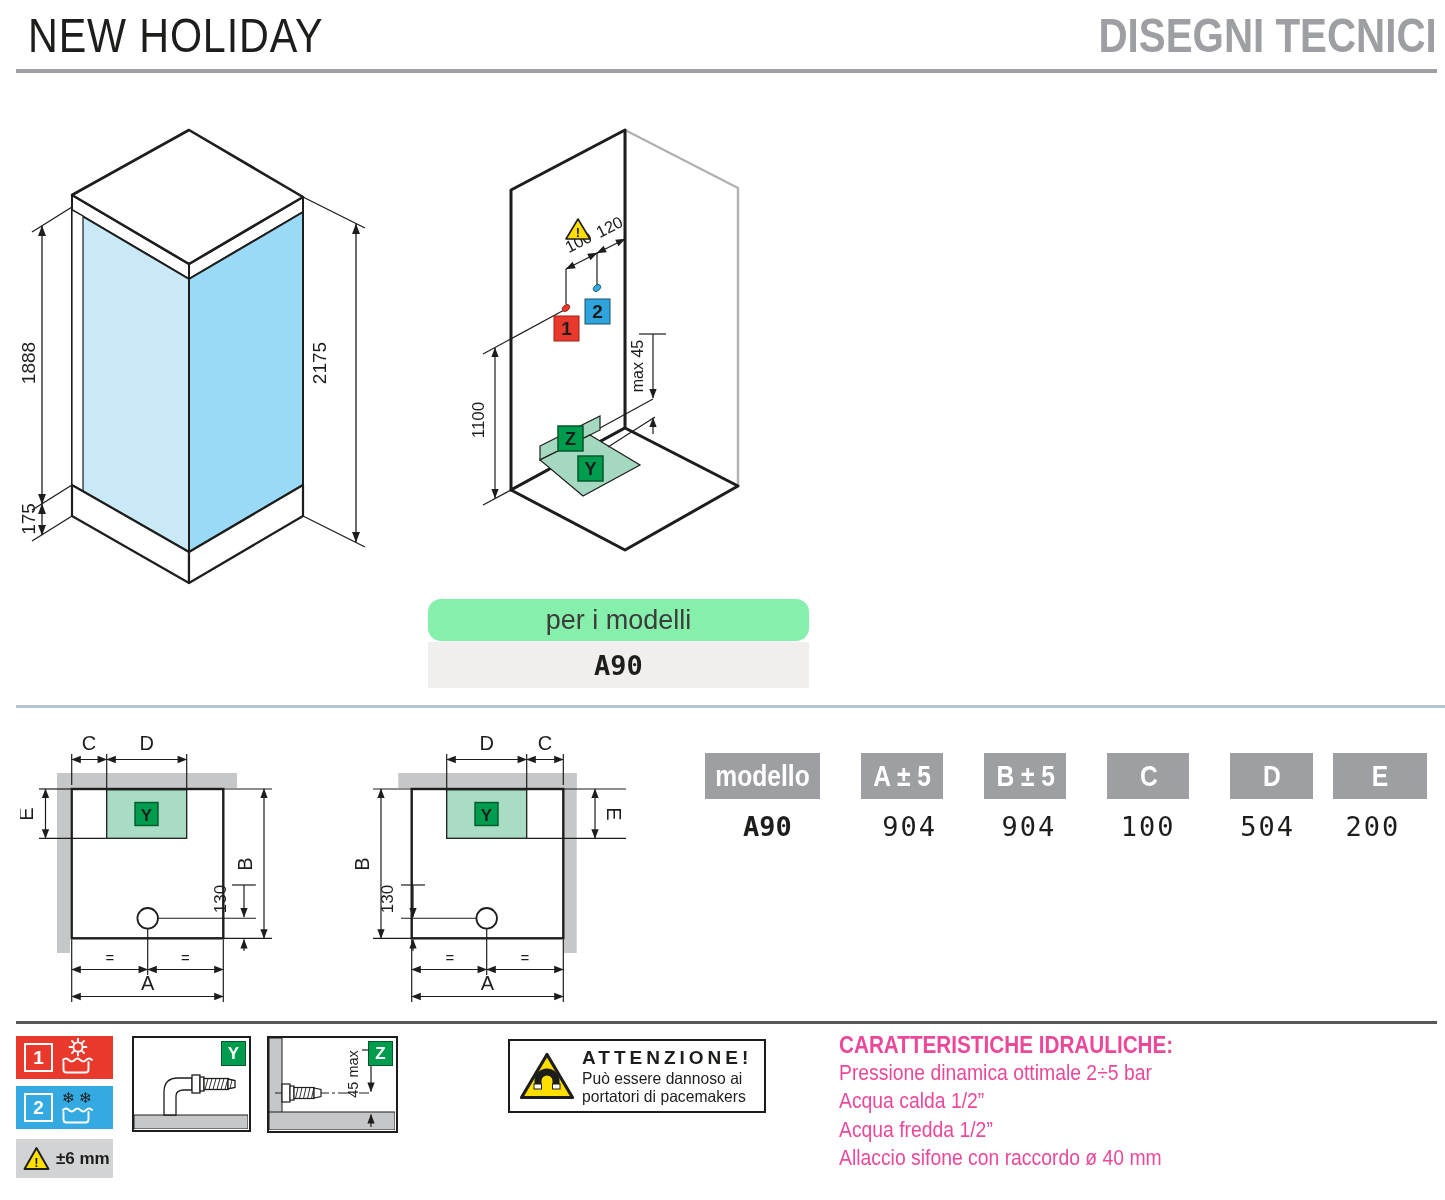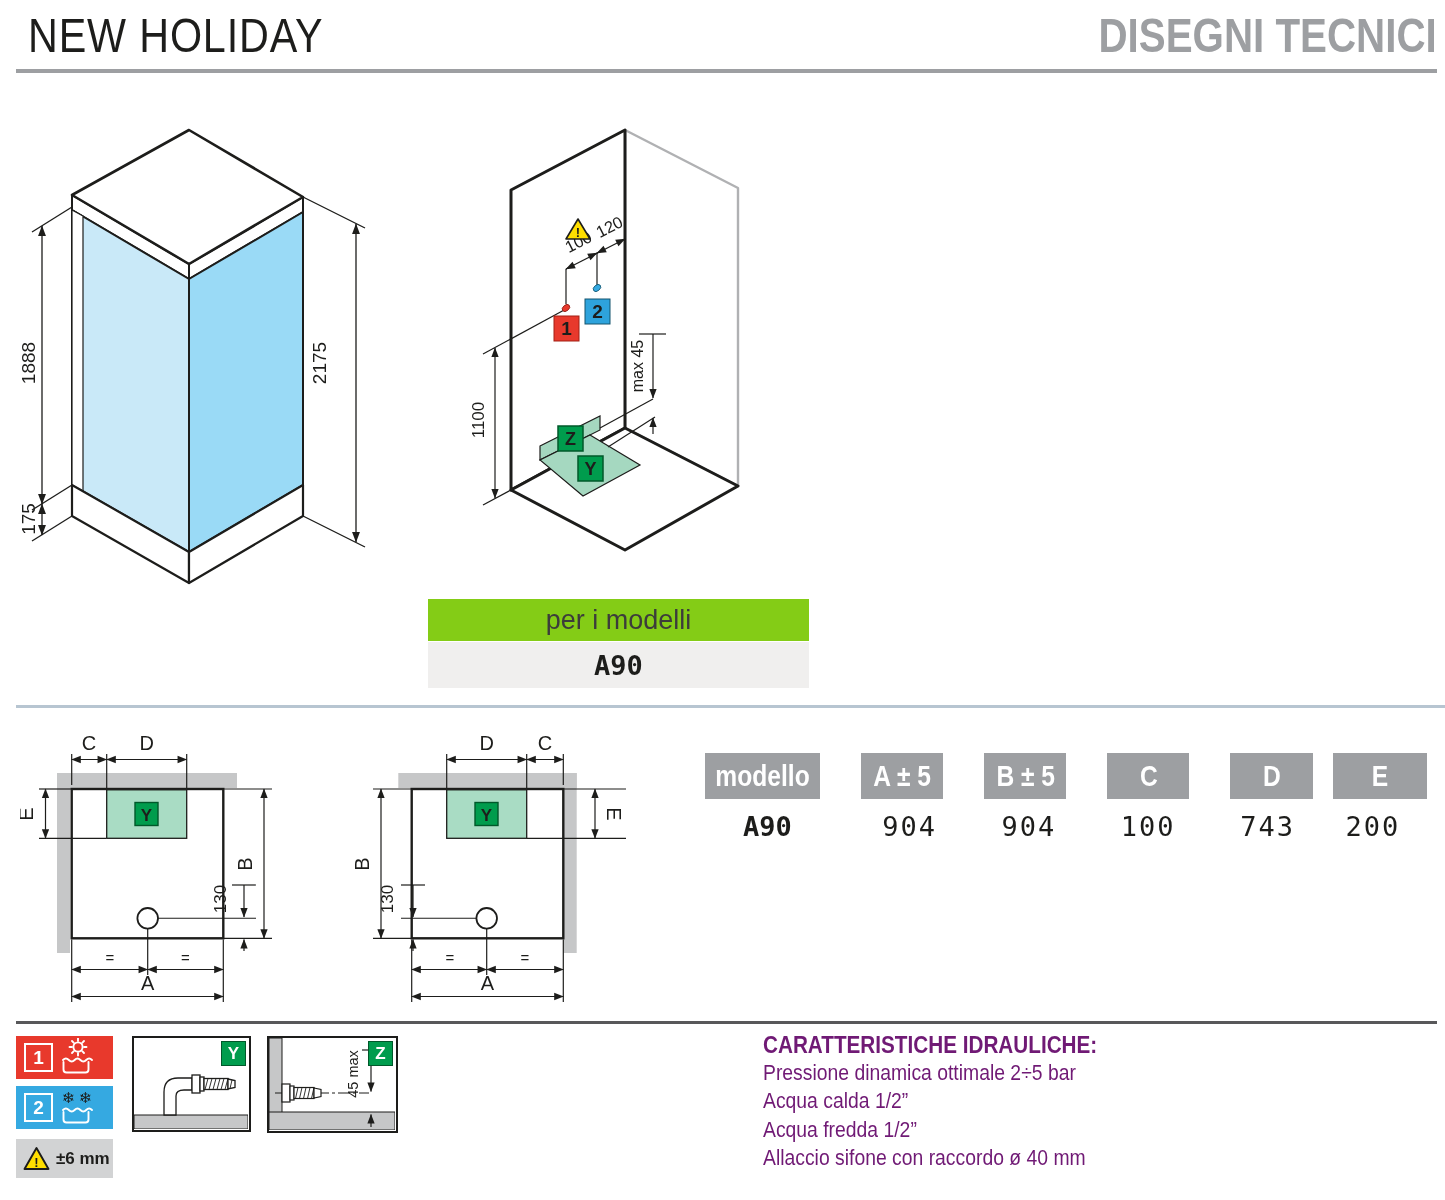--- a/index.html
+++ b/index.html
@@ -9,22 +9,22 @@
   .hdr-left{left:28px;top:8px;font-size:48px;font-weight:normal;color:#1d1d1b;
             transform:scaleX(0.86);transform-origin:left top;letter-spacing:1px;}
   .hdr-right{right:8px;top:8px;font-size:48px;font-weight:bold;color:var(--c-gray_header,#9d9fa2);
              transform:scaleX(0.84);transform-origin:right top;}
   .rule{position:absolute;}
   .rule-header{left:16px;right:8px;top:69px;height:4px;background:var(--c-gray_header,#9d9fa2);}
   .rule-mid{left:16px;right:0;top:705px;height:3px;background:var(--c-separator_blue,#b7c5d1);}
   .rule-dark{left:16px;right:8px;top:1021px;height:3px;background:var(--c-separator_dark,#58585a);}
 
   .models-box{left:428px;top:599px;width:381px;}
-  .models-caption{height:42px;background:#84cc16;display:flex;align-items:center;justify-content:center;
-                  font-size:27px;color:#3c3c3b;}
+  .models-caption{height:42px;background:#86efac;display:flex;align-items:center;justify-content:center;
+                  font-size:27px;color:#3c3c3b;border-radius:13px;}
   .models-value{margin-top:1px;height:46px;background:#f0efee;display:flex;align-items:center;justify-content:center;
                 font-family:"DejaVu Sans Mono",monospace;font-weight:bold;font-size:27px;color:#1d1d1b;}
 
   .spec-table{left:705px;top:753px;width:722px;}
   .thead{display:flex;gap:20px;height:46px;justify-content:space-between;}
   .th{background:var(--c-gray_header,#9fa1a4);color:#fff;display:flex;align-items:center;justify-content:center;
       font-size:30px;font-weight:bold;}
   .th span{transform:scaleX(0.82);}
   .w-mod{width:146px;}.w-std{width:108px;margin-left:21px;}.w-e{width:124px;}
   .trow{display:flex;gap:4px;height:54px;align-items:center;font-family:"DejaVu Sans Mono",monospace;
@@ -46,21 +46,21 @@
           border:1.5px solid #00582a;color:#fff;font-weight:bold;font-size:17px;display:flex;
           align-items:center;justify-content:center;box-sizing:border-box;z-index:2;}
   .detailbox>svg{position:absolute;left:0;top:0;}
 
   .attention{left:508px;top:1039px;width:258px;height:74px;border:2.5px solid #1d1d1b;position:absolute;
              display:flex;align-items:center;box-sizing:border-box;background:#fff;}
   .att-tri{margin:0 7px 0 9px;flex:none;}
   .att-title{font-size:19px;font-weight:bold;letter-spacing:4px;color:#1d1d1b;}
   .att-line{font-size:16.5px;line-height:1.1;color:#1d1d1b;transform:scaleX(0.95);transform-origin:left center;}
 
-  .hydraulics{left:763px;top:1032px;position:absolute;color:#701a75;}
+  .hydraulics{left:839px;top:1032px;position:absolute;color:#ec4899;}
   .hyd-title{font-size:23px;font-weight:bold;transform:scaleX(0.9);transform-origin:left top;}
   .hyd-line{font-size:21.5px;line-height:1.32;transform:scaleX(0.9);transform-origin:left top;}
 
   svg text{font-family:"Liberation Sans",sans-serif;fill:#1d1d1b;}
 </style>
 </head>
 <body>
 
 <div class="page">
 
@@ -287,21 +287,21 @@
         </div>
       <div class="th w-e">
           <span>E</span>
         </div>
     </div>
     <div class="trow">
       <div class="td td-mod w-mod">A90</div>
       <div class="td w-std">904</div>
       <div class="td w-std">904</div>
       <div class="td w-std">100</div>
-      <div class="td w-std">743</div>
+      <div class="td w-std">504</div>
       <div class="td w-e">200</div>
     </div>
   </div>
 
   <div class="rule rule-dark"></div>
 
   <div class="band band-hot">
     <div class="numbox">1</div>
     <svg width="56" height="40" viewBox="0 0 56 40">
       <g stroke="#fff" stroke-width="1.9" fill="none" stroke-linecap="round">
@@ -389,20 +389,33 @@
       <g stroke="#1d1d1b" stroke-width="1.2" fill="none">
         <line x1="93" y1="12" x2="112" y2="12"></line>
         <line x1="102" y1="12" x2="102" y2="53.5" marker-end="url(#arrE)"></line>
         <line x1="102" y1="89" x2="102" y2="76.5" marker-end="url(#arrE)"></line>
       </g>
       <text transform="translate(89,36) rotate(-90)" font-size="14.5" text-anchor="middle">45 max</text>
     </svg>
     <div class="glabel">Z</div>
   </div>
 
+  <div class="attention">
+    <svg class="att-tri" width="56" height="50" viewBox="0 0 56 50">
+      <polygon points="28,3.5 53.5,46.5 2.5,46.5" fill="#ffde00" stroke="#1d1d1b" stroke-width="3.2" stroke-linejoin="round"></polygon>
+      <path d="M19,37 L19,30 A9,9 0 0 1 37,30 L37,37" fill="none" stroke="#1d1d1b" stroke-width="7"></path>
+      <rect x="15" y="33" width="7.5" height="5" fill="#fff" stroke="#1d1d1b" stroke-width="1"></rect>
+      <rect x="33.5" y="33" width="7.5" height="5" fill="#fff" stroke="#1d1d1b" stroke-width="1"></rect>
+    </svg>
+    <div>
+      <div class="att-title">ATTENZIONE!</div>
+      <div class="att-line">Può essere dannoso ai</div>
+      <div class="att-line">portatori di pacemakers</div>
+    </div>
+  </div>
 
   <div class="hydraulics">
     <div class="hyd-title">CARATTERISTICHE IDRAULICHE:</div>
     <div class="hyd-line">Pressione dinamica ottimale 2÷5 bar</div>
     <div class="hyd-line">Acqua calda 1/2”</div>
     <div class="hyd-line">Acqua fredda 1/2”</div>
     <div class="hyd-line">Allaccio sifone con raccordo ø 40 mm</div>
   </div>
 
 </div>

